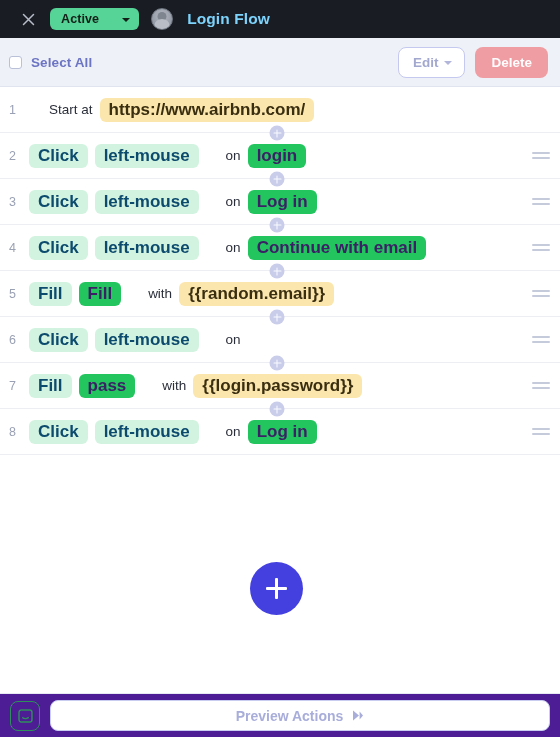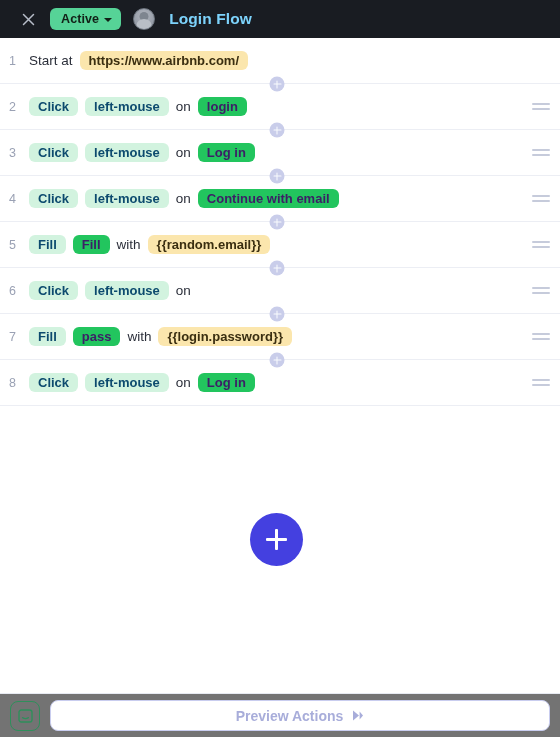--- a/index.html
+++ b/index.html
@@ -23,21 +23,21 @@
     display: flex; align-items: center; justify-content: center;
     color: #b6bcc8; cursor: pointer;
   }
   .close-btn svg { display:block; }
   .status-pill {
     background: #56d397;
     color: #122017;
     font-size: 12.5px; font-weight: bold;
     border-radius: 6px;
     padding: 4px 9px 4px 11px;
-    display: flex; align-items: center; gap: 5px;
+    display: flex; align-items: center; gap: 23px;
     cursor: pointer;
     letter-spacing: .1px;
   }
   .chev { width:0;height:0;border-left:4px solid transparent;border-right:4px solid transparent;border-top:4.5px solid #122017; margin-top:2px;}
   .avatar {
     width: 22px; height: 22px; border-radius: 50%;
     background: radial-gradient(circle at 50% 35%, #b4b8c0 0%, #9aa0ab 55%, #868d99 100%);
     border: 1px solid #6f7680;
     position: relative; overflow: hidden;
   }
@@ -97,30 +97,30 @@
     display: flex; align-items: center;
     padding-left: 9px; padding-right: 10px;
     border-bottom: 1px solid #eceef4;
   }
   .row .idx {
     width: 20px; flex: 0 0 20px;
     color: #9aa1b4; font-size: 12.5px; text-align: left;
   }
   .pill {
     border-radius: 6px;
-    font-size: 13px; font-weight: bold;
+    font-size: 17px; font-weight: bold;
     padding: 2px 9px;
     margin-right: 7px;
     white-space: nowrap;
     cursor: pointer;
   }
   .pill.green  { background:#d2f3df; color:#0c4a6e; }
   .pill.purple { background:#22c55e; color:#3c2066; }
   .pill.yellow { background:#fbe6ad; color:#3a2e10; }
-  .word { color:#2b2f3a; font-size:13.5px; margin-right:7px; white-space:nowrap; }
+  .word { color:#2b2f3a; font-size:13.5px; margin-right:7px; white-space:nowrap;margin-left:20px; }
   .word.plain { font-weight: normal; }
   .handle {
     position: absolute; right: 10px; top: 50%;
     transform: translateY(-50%);
     width: 18px; height: 12px; cursor: grab;
     display:flex; flex-direction:column; justify-content:center; gap:3px;
   }
   .handle i { display:block; height:2px; background:#c6cbdb; border-radius:1px; }
 
   
@@ -149,21 +149,21 @@
   .fab::before, .fab::after { content:""; position:absolute; background:#fff; border-radius:1px;}
   .fab::before { width:21px; height:3px; }
   .fab::after  { width:3px; height:21px; }
 
   
   .bottombar {
     flex: 0 0 44px; height: 44px;
     border-top: 1px solid #e7eaf2;
     display: flex; align-items: center;
     padding: 0 10px; gap: 10px;
-    background:#737373;
+    background:#4c1d95;
   }
   .browser-btn {
     width: 30px; height: 30px;
     border: 1.6px solid #2f8f5b; border-radius: 8px;
     display:flex; align-items:center; justify-content:center;
     cursor:pointer; flex: 0 0 30px;
   }
   .browser-btn svg { display:block; }
   .preview-btn {
     flex: 1 1 auto; height: 31px;
@@ -186,20 +186,32 @@
         </svg>
     </div>
     <div class="status-pill">
       <span>Active</span>
       <span class="chev"></span>
     </div>
     <div class="avatar"></div>
     <div class="flow-title">Login Flow</div>
   </div>
 
+  <div class="toolbar">
+    <div class="selectall">
+      <span class="cbox"></span>
+      <span class="selectall-label">Select All</span>
+    </div>
+    <div class="spacer"></div>
+    <div class="btn-edit">
+      <span>Edit</span>
+      <span class="chev-edit"></span>
+    </div>
+    <div class="btn-delete">Delete</div>
+  </div>
 
   <div class="list">
     <div id="rows" style="position: relative;">
         <div class="row">
           <span class="idx">1</span>
           <span class="word plain">Start at</span>
           <span class="pill yellow">https://www.airbnb.com/</span>
         </div>
         <div class="divider-plus" style="top: 46px;"></div>
         <div class="row">

